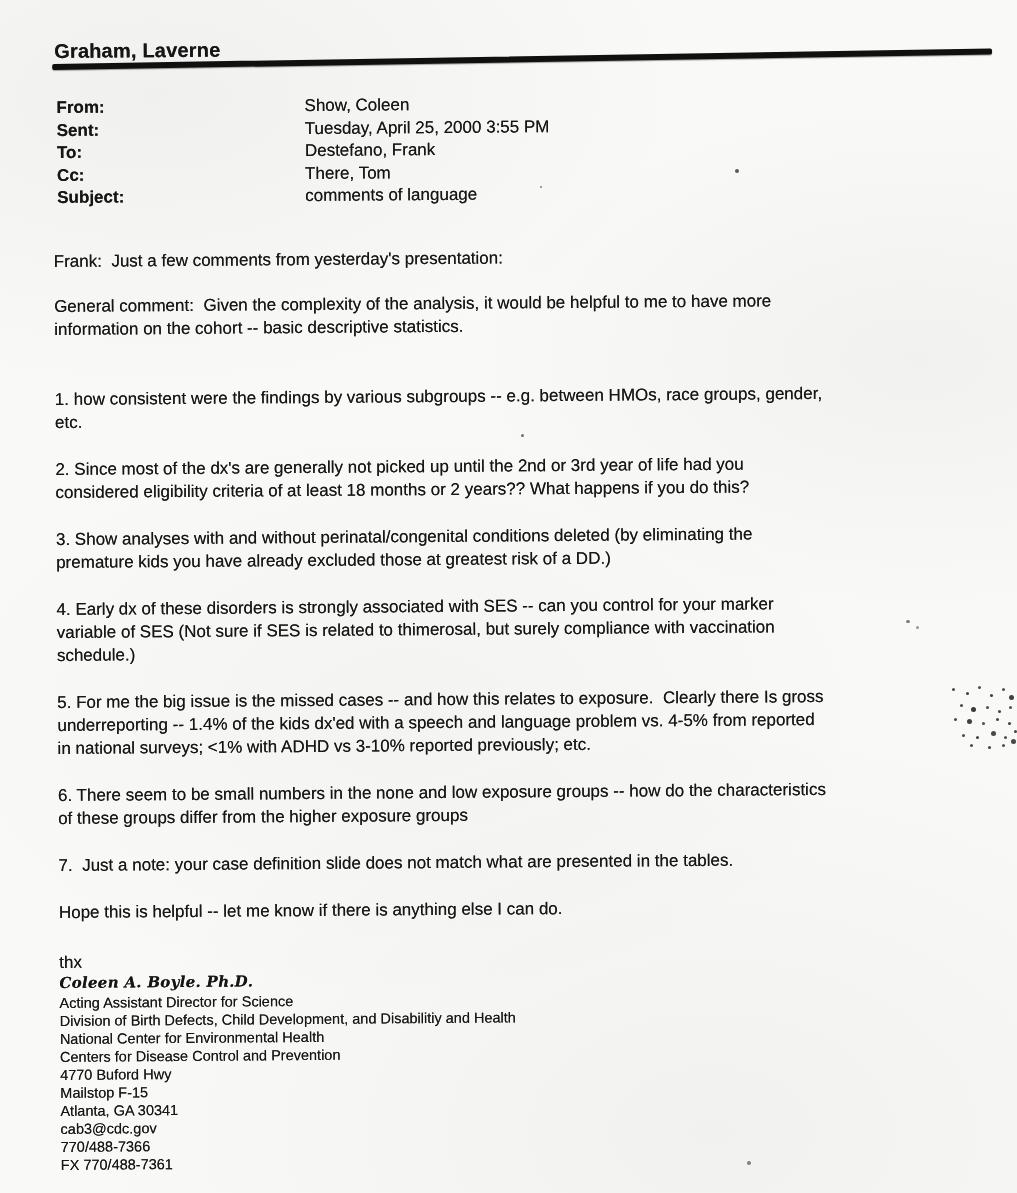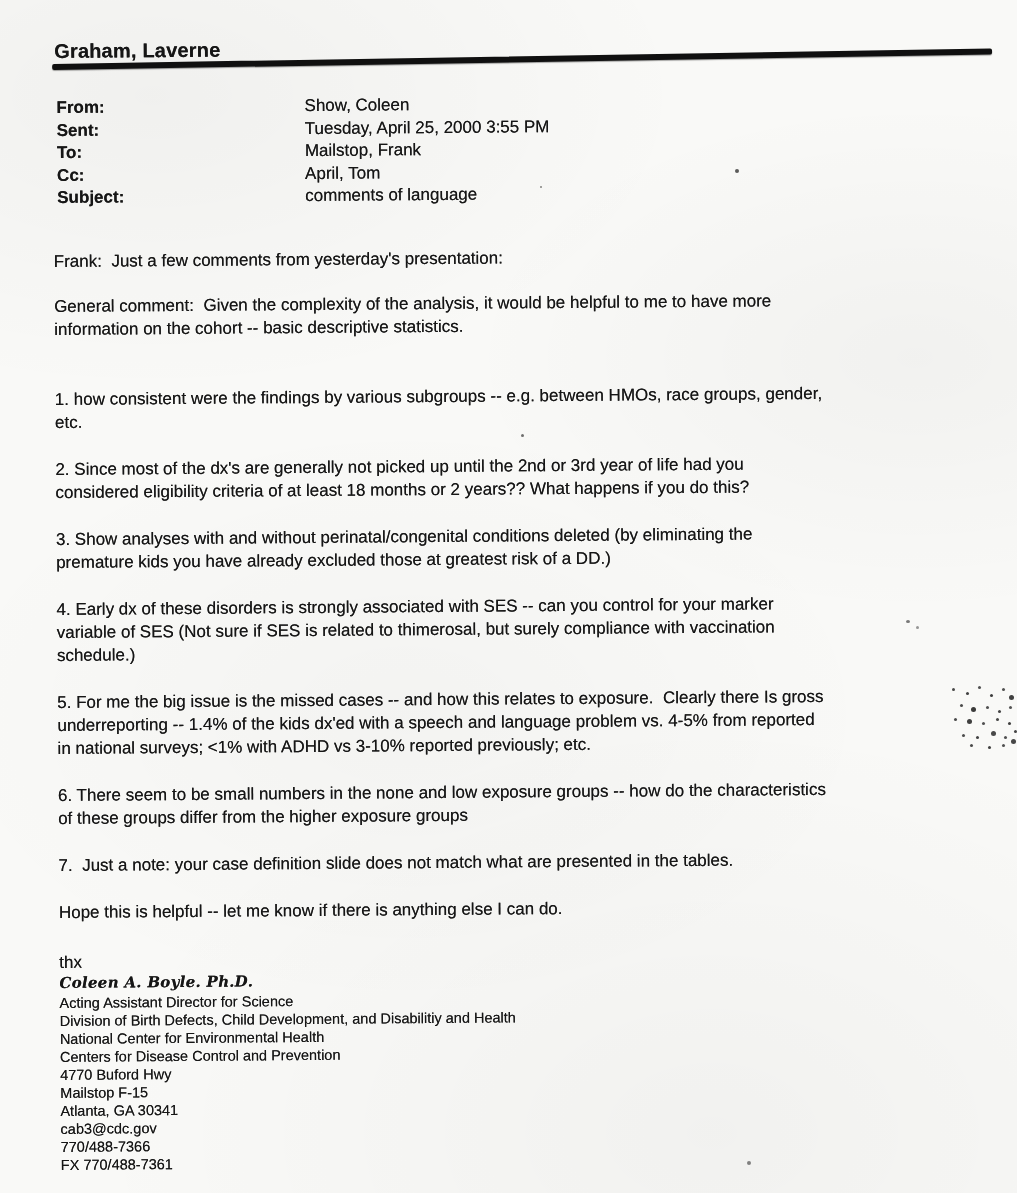--- a/index.html
+++ b/index.html
@@ -135,25 +135,25 @@
       <div class="field-row">
         <span class="field-label">From:</span>
         <span class="field-value">Show, Coleen</span>
       </div>
       <div class="field-row">
         <span class="field-label">Sent:</span>
         <span class="field-value">Tuesday, April 25, 2000 3:55 PM</span>
       </div>
       <div class="field-row">
         <span class="field-label">To:</span>
-        <span class="field-value">Mailstop, Frank</span>
+        <span class="field-value">Destefano, Frank</span>
       </div>
       <div class="field-row">
         <span class="field-label">Cc:</span>
-        <span class="field-value">April, Tom</span>
+        <span class="field-value">There, Tom</span>
       </div>
       <div class="field-row">
         <span class="field-label">Subject:</span>
         <span class="field-value">comments of language</span>
       </div>
     </div>
 
     <div class="body-text">
       <p class="greeting">Frank:  Just a few comments from yesterday's presentation:</p>
       <p class="general">General comment:  Given the complexity of the analysis, it would be helpful to me to have more

